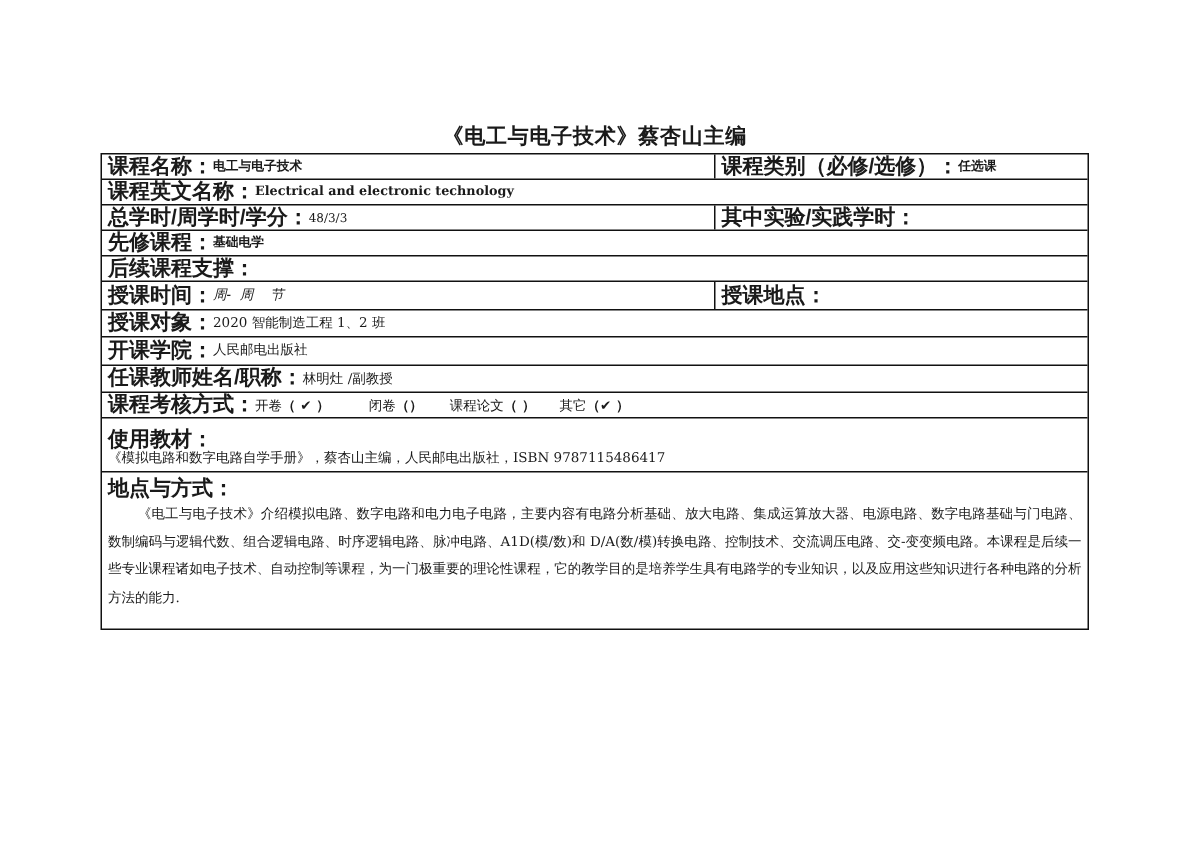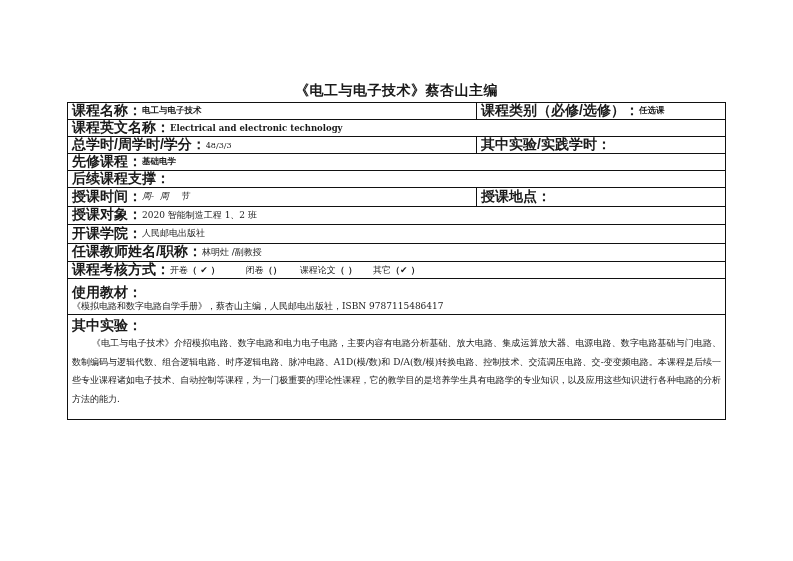--- a/index.html
+++ b/index.html
@@ -131,18 +131,18 @@
 
   <div class="row" style="height:36px;align-items:flex-end;">
     <div class="cell full block" style="padding:0 4px;">
       <div class="lbl" style="height:13px;line-height:13px;">使用教材：</div>
       <div class="val" style="height:15px;line-height:15px;">《模拟电路和数字电路自学手册》，蔡杏山主编，人民邮电出版社，ISBN 9787115486417</div>
     </div>
   </div>
 
   <div class="row" style="height:104px;">
     <div class="cell full block" style="padding:2px 4px;">
-      <div class="lbl" style="height:17px;line-height:17px;">其中实验：</div>
+      <div class="lbl" style="height:17px;line-height:17px;">地点与方式：</div>
       <p class="para">《电工与电子技术》介绍模拟电路、数字电路和电力电子电路，主要内容有电路分析基础、放大电路、集成运算放大器、电源电路、数字电路基础与门电路、数制编码与逻辑代数、组合逻辑电路、时序逻辑电路、脉冲电路、A1D(模/数)和 D/A(数/模)转换电路、控制技术、交流调压电路、交-变变频电路。本课程是后续一些专业课程诸如电子技术、自动控制等课程，为一门极重要的理论性课程，它的教学目的是培养学生具有电路学的专业知识，以及应用这些知识进行各种电路的分析方法的能力.</p>
     </div>
   </div>
 
 </div>
 
 </body></html>

